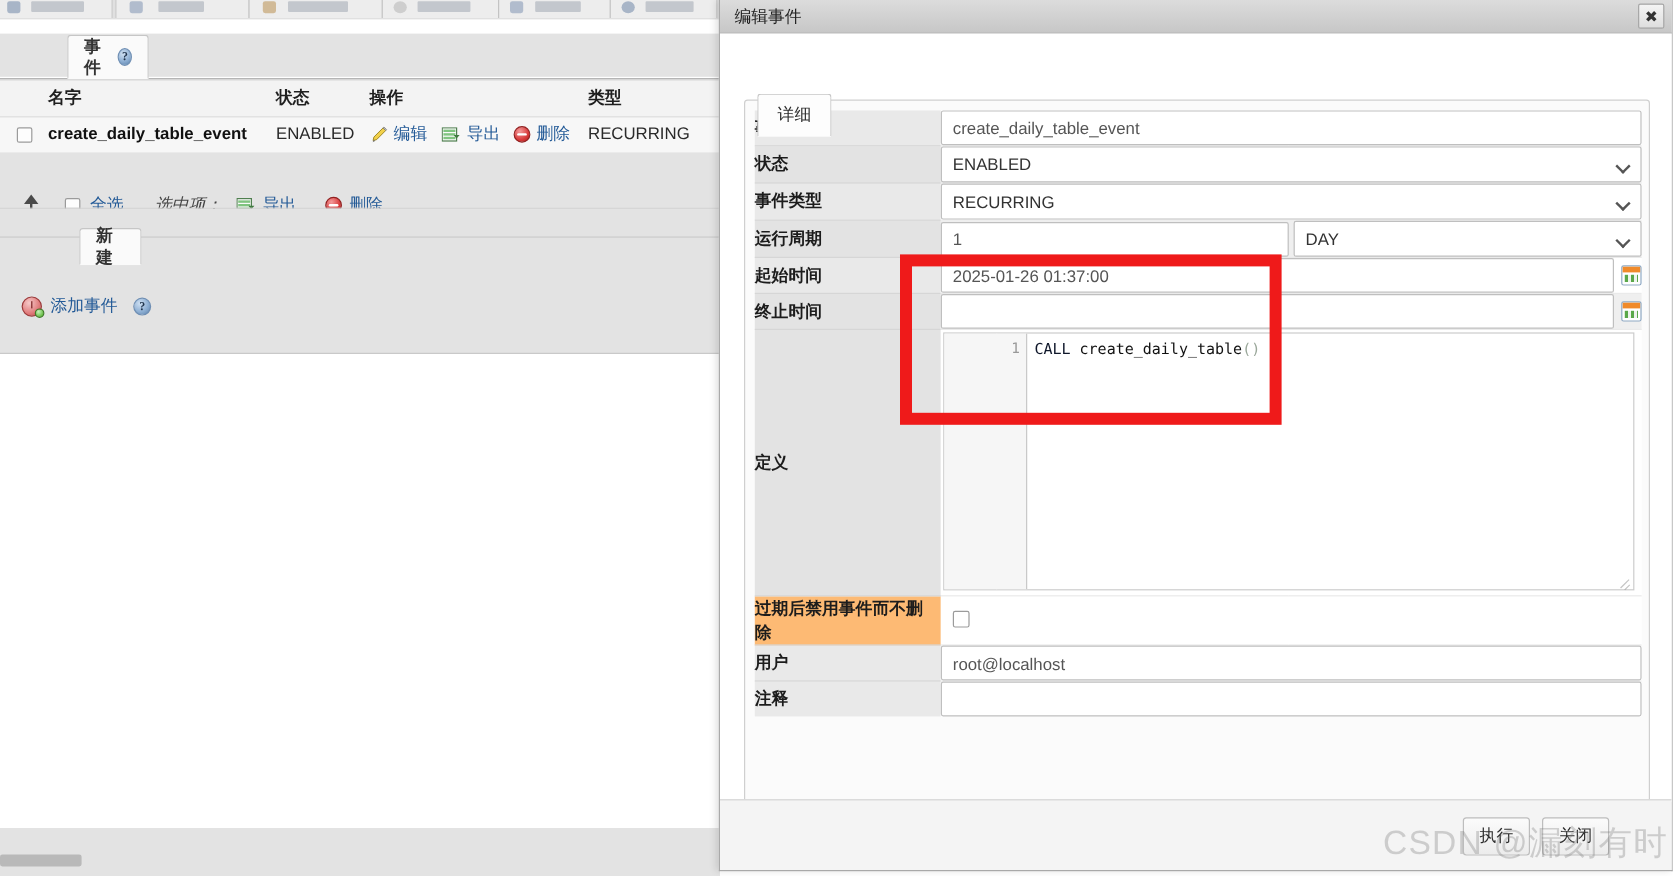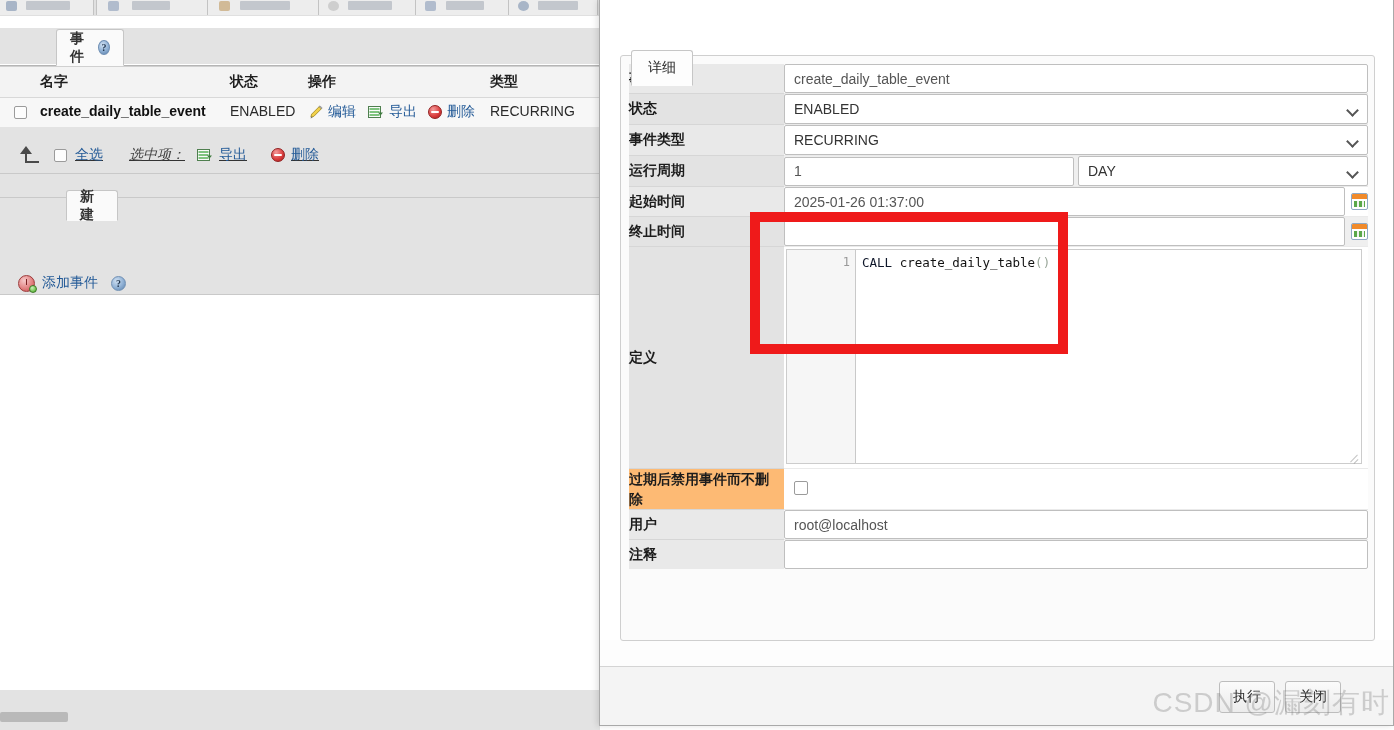--- a/index.html
+++ b/index.html
@@ -79,21 +79,21 @@
   .actbar{position:absolute;left:0;height:34px;display:flex;align-items:center;gap:0;font-size:14px;}
   .actbar .lbl{color:#444;}
   .actbar .lnk{color:#235a97;}
 
   .arrow-up{position:relative;width:26px;height:18px;}
   .arrow-up:before{content:"";position:absolute;left:11px;top:2px;width:2px;height:14px;background:#4a4a4a;}
   .arrow-up:after{content:"";position:absolute;left:11px;bottom:1px;width:14px;height:2px;background:#4a4a4a;}
   .arrow-head{position:absolute;left:6px;top:0;width:0;height:0;
     border-left:6px solid transparent;border-right:6px solid transparent;border-bottom:8px solid #4a4a4a;}
 
-  .addlink{position:absolute;display:flex;align-items:center;gap:7px;font-size:14px;color:#235a97;margin-top:28px;}
+  .addlink{position:absolute;display:flex;align-items:center;gap:7px;font-size:14px;color:#235a97;}
   .ico-clockadd{width:17px;height:17px;border-radius:50%;
     background:radial-gradient(circle at 35% 30%,#f6c9c9 0%,#e07c7c 60%,#b74040 100%);
     border:1px solid #9c3a3a;box-sizing:border-box;position:relative;}
   .ico-clockadd:before{content:"";position:absolute;left:7px;top:3px;width:1px;height:6px;background:#7a2222;}
   .ico-clockadd:after{content:"";position:absolute;left:10px;bottom:-2px;width:8px;height:8px;border-radius:50%;
     background:radial-gradient(circle at 35% 30%,#c9f0bc 0%,#6cc04a 70%,#3e8a26 100%);border:1px solid #3e7a28;box-sizing:border-box;}
 
   .hscroll{position:absolute;left:0;bottom:6px;height:10px;background:#b9b9b9;border-radius:2px;}
 
   
@@ -303,21 +303,21 @@
           <span class="ico ico-del"></span>
           <span class="ev-link">删除</span>
         </div>
 
         <div class="ev-cell" style="left:490px;">RECURRING</div>
       </div>
     </div>
 
     <div class="lp-band" style="top:127px;width:600px;height:46px;"></div>
 
-    <div class="actbar" style="left:14px;top:138px;text-decoration:underline;">
+    <div class="actbar" style="left:14px;top:154px;">
       <span class="arrow-up">
           <span class="arrow-head"></span>
         </span>
       <span style="width:14px;"></span>
       <span class="cbox"></span>
       <span style="width:8px;"></span>
       <span class="lnk">全选</span>
       <span style="width:26px;"></span>
       <span class="lbl" style="font-style:italic;">选中项：</span>
       <span style="width:12px;"></span>
@@ -354,20 +354,24 @@
     </div>
 
     <div class="hr-line" style="top:294px;width:600px;"></div>
     <div class="lp-white" style="top:295px;width:600px;height:435px;"></div>
     <div class="lp-band" style="top:690px;width:600px;height:40px;"></div>
     <div class="hscroll" style="left:0;bottom:8px;width:68px;"></div>
   </div>
 
   <div class="modal">
 
+    <div class="modal-title">
+      <span>编辑事件</span>
+      <div class="modal-close">✖</div>
+    </div>
 
     <div class="modal-body">
 
       <div class="tab-detail">
         <span>详细</span>
       </div>
 
       <div class="panel" style="height:586px;">
         <table class="frm">
 

